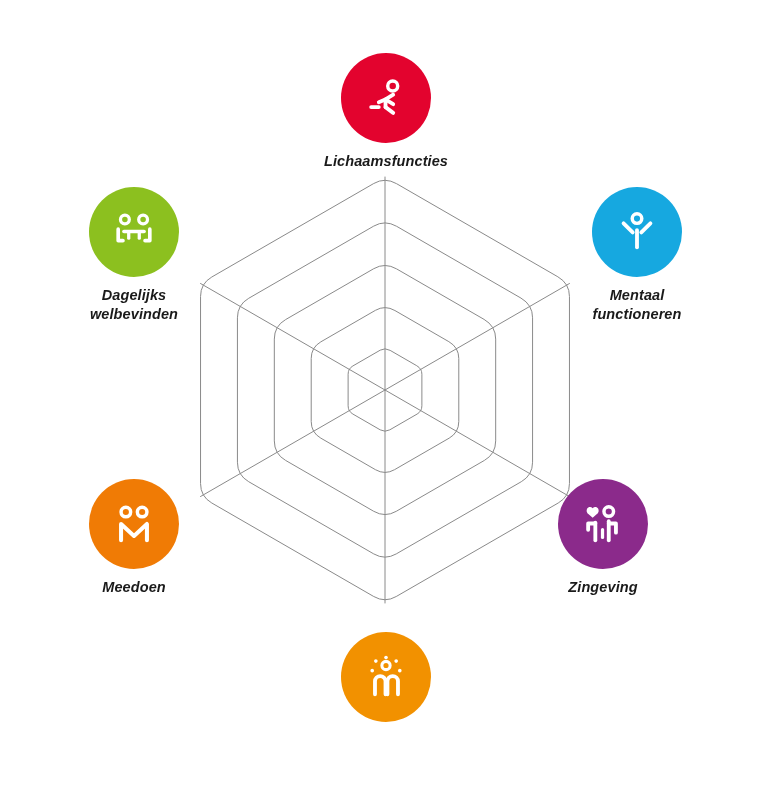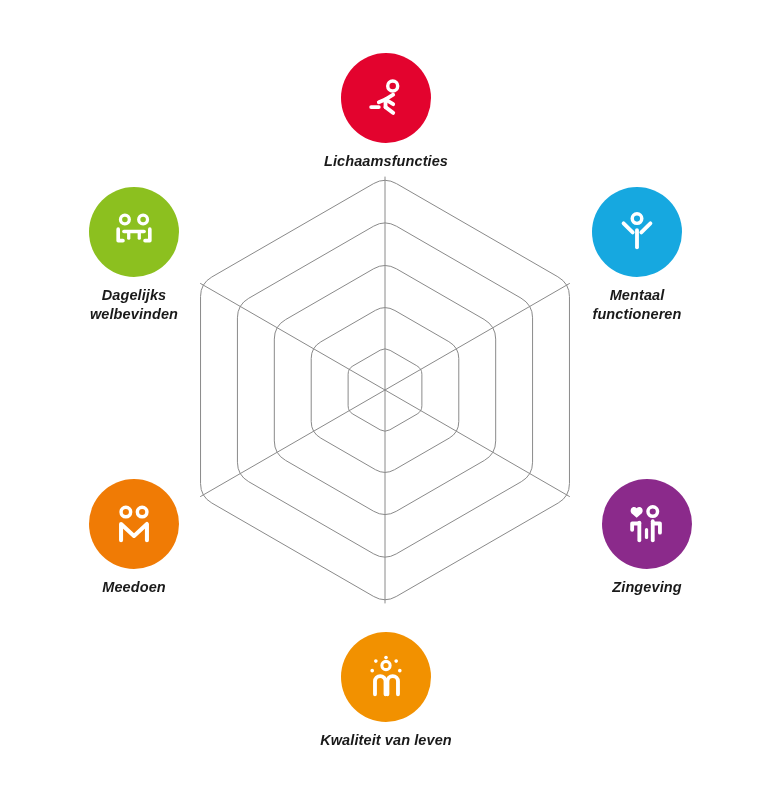--- a/index.html
+++ b/index.html
@@ -103,21 +103,21 @@
         <circle cx="24" cy="10" r="5" fill="none" stroke="#fff" stroke-width="3.6"></circle>
         <path d="M10 15 L19.5 24.5" fill="none" stroke="#fff" stroke-width="4" stroke-linecap="round"></path>
         <path d="M38 15 L28.5 24.5" fill="none" stroke="#fff" stroke-width="4" stroke-linecap="round"></path>
         <path d="M24 22 L24 40" fill="none" stroke="#fff" stroke-width="4" stroke-linecap="round"></path>
       </svg>
     </div>
     <div class="dim-label">Mentaal
 functioneren</div>
   </div>
 
-  <div class="dimension" style="left:647px; top:479px;">
+  <div class="dimension" style="left:603px; top:479px;">
     <div class="badge" style="background:#8b2a8b;">
       <svg viewBox="0 0 48 48">
         <path d="M13.2 7.6 c-1.7-1.9-4.6-1.6-5.8 0.6 -1.0 1.9-0.3 4.0 1.3 5.4 l4.5 3.9 4.5-3.9
                  c1.6-1.4 2.3-3.5 1.3-5.4 -1.2-2.2-4.1-2.5-5.8-0.6z" fill="#fff"></path>
         <circle cx="30" cy="11" r="5" fill="none" stroke="#fff" stroke-width="3.6"></circle>
         <path d="M30 21 L30 41" fill="none" stroke="#fff" stroke-width="4" stroke-linecap="round"></path>
         <path d="M30 23.5 L37.5 23.5 L37.5 33" fill="none" stroke="#fff" stroke-width="4" stroke-linecap="round" stroke-linejoin="round"></path>
         <path d="M16 22.5 L16 41" fill="none" stroke="#fff" stroke-width="4" stroke-linecap="round"></path>
         <path d="M16 23.5 L8.5 23.5 L8.5 30" fill="none" stroke="#fff" stroke-width="4" stroke-linecap="round" stroke-linejoin="round"></path>
         <path d="M23.5 30 L23.5 38" fill="none" stroke="#fff" stroke-width="3.4" stroke-linecap="round"></path>
@@ -132,21 +132,20 @@
         <circle cx="24" cy="12" r="4.3" fill="none" stroke="#fff" stroke-width="3.2"></circle>
         <circle cx="24" cy="3.6" r="1.9" fill="#fff"></circle>
         <circle cx="13.4" cy="7.4" r="1.9" fill="#fff"></circle>
         <circle cx="34.6" cy="7.4" r="1.9" fill="#fff"></circle>
         <circle cx="9.6" cy="17.4" r="1.9" fill="#fff"></circle>
         <circle cx="38.4" cy="17.4" r="1.9" fill="#fff"></circle>
         <path d="M12.5 42 L12.5 28.5 a5.5 5.5 0 0 1 11 0 L23.5 42" fill="none" stroke="#fff" stroke-width="4" stroke-linecap="round" stroke-linejoin="round"></path>
         <path d="M25.5 42 L25.5 28.5 a5.5 5.5 0 0 1 11 0 L36.5 42" fill="none" stroke="#fff" stroke-width="4" stroke-linecap="round" stroke-linejoin="round"></path>
       </svg>
     </div>
-    <div class="dim-label">Kwaliteit van leven</div>
   </div>
 
   <div class="dimension" style="left:134px; top:479px;">
     <div class="badge" style="background:#f07b05;">
       <svg viewBox="0 0 48 48">
         <circle cx="15.5" cy="11.5" r="5" fill="none" stroke="#fff" stroke-width="3.6"></circle>
         <circle cx="32.5" cy="11.5" r="5" fill="none" stroke="#fff" stroke-width="3.6"></circle>
         <path d="M10.5 41 L10.5 24 L24 36.5 L37.5 24 L37.5 41" fill="none" stroke="#fff" stroke-width="4.2" stroke-linecap="round" stroke-linejoin="round"></path>
       </svg>
     </div>

